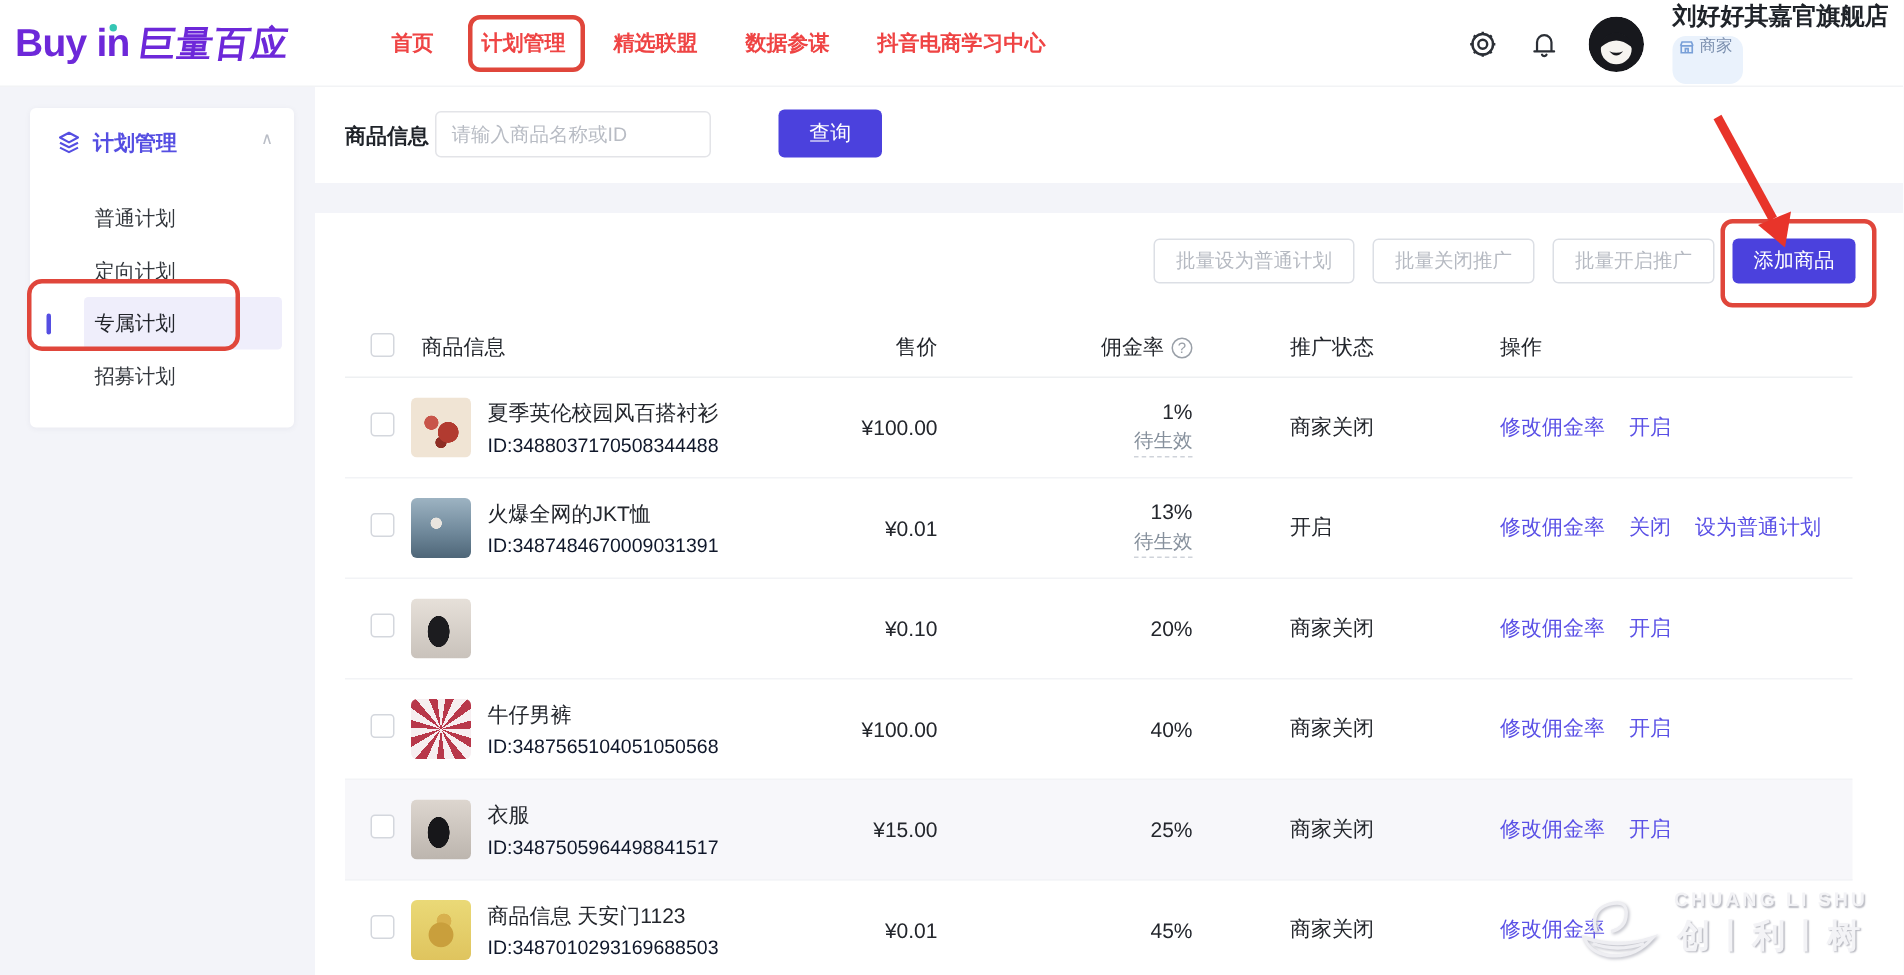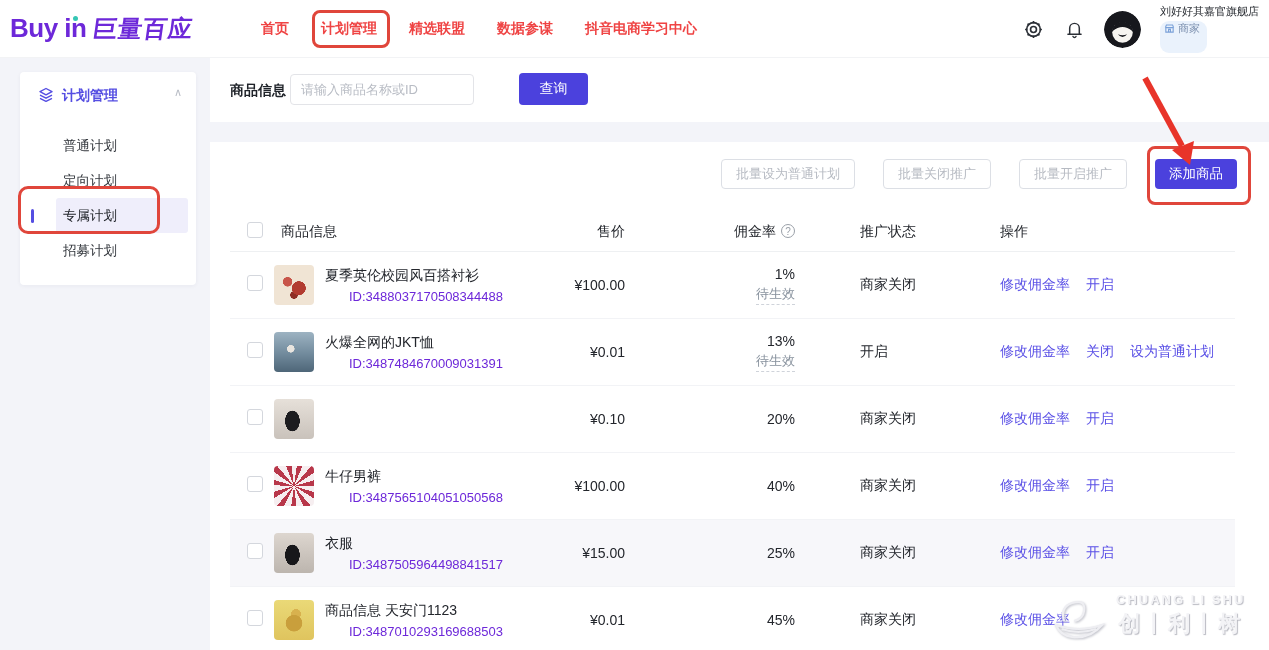--- a/index.html
+++ b/index.html
@@ -15,21 +15,21 @@
   .logo-en { font-size:26px; font-weight:700; letter-spacing:-0.5px; position:relative; }
   .logo-dot { position:absolute; width:5px; height:5px; border-radius:50%; background:#35c6b4;
               left:62.5px; top:3px; }
   .logo-cn { font-size:24px; font-weight:700; transform:skewX(-8deg); letter-spacing:1px; }
   .nav { position:absolute; left:261px; top:0; height:58px; display:flex; align-items:center; gap:32px; }
   .nav-item { font-size:14px; font-weight:600; color:#ef4444; cursor:pointer; white-space:nowrap; }
   .nav-right { position:absolute; right:10px; top:0; height:58px; display:flex; align-items:center; gap:19px; }
   .icon-btn { width:22px; height:22px; display:flex; align-items:center; justify-content:center; }
   .avatar { width:37px; height:37px; border-radius:50%; overflow:hidden; flex:0 0 auto; }
   .userblock { display:flex; flex-direction:column; align-items:flex-start; line-height:1.2; }
-  .username { font-size:11px; font-weight:400; color:#1f2329; white-space:nowrap; }
+  .username { font-size:16px; font-weight:700; color:#1f2329; white-space:nowrap; }
   .userbadge { margin-top:3px; display:inline-flex; align-items:center; gap:3px; background:#eaf2fc;
                border-radius:9px; padding:1px 7px 18px 4px; font-size:11px; color:#7b8fae; }
 
   
   .sidebar { position:absolute; left:20px; top:72px; width:176px; height:213px; background:#fff;
              border-radius:4px; box-shadow:0 1px 4px rgba(40,40,80,.05); z-index:2; }
   .sb-head { position:absolute; left:0; top:0; width:100%; height:46px; }
   .sb-head .layers { position:absolute; left:18px; top:15px; }
   .sb-title { position:absolute; left:42px; top:15px; font-size:14px; font-weight:700; color:#554ee2; }
   .sb-chevron { position:absolute; right:14px; top:14px; font-size:11px; color:#b9bdc6; }
@@ -43,21 +43,21 @@
   .search-card { position:absolute; left:210px; top:58px; width:1059px; height:64px; background:#fff; z-index:1; }
   .search-label { position:absolute; left:20px; top:24px; font-size:14px; font-weight:700; color:#1f2329; }
   .search-input { position:absolute; left:80px; top:16px; width:184px; height:31px; border:1px solid #e3e4e8;
                   border-radius:4px; padding:0 10px; font-size:13px; color:#701a75; outline:none;
                   font-family:inherit; }
   .search-input::placeholder { color:#b8bcc4; }
   .search-btn { position:absolute; left:309px; top:15px; width:69px; height:32px; background:#4b41dd;
                 color:#fff; font-size:14px; border:none; border-radius:4px; cursor:pointer; font-family:inherit; }
 
   .main-card { position:absolute; left:210px; top:142px; width:1059px; height:508px; background:#fff; z-index:1; }
-  .toolbar { position:absolute; right:32px; top:17px; display:flex; gap:28px; }
+  .toolbar { position:absolute; right:32px; top:17px; display:flex; gap:12px; }
   .batch-btn { height:30px; padding:0 14px; background:#fff; border:1px solid #dcdfe5; border-radius:4px;
                color:#b6bac2; font-size:13px; cursor:pointer; white-space:nowrap; font-family:inherit; }
   .add-btn { height:30px; padding:0 14px; background:#4b41dd; border:none; border-radius:4px; color:#fff;
              font-size:13.5px; cursor:pointer; white-space:nowrap; font-family:inherit; }
 
   
   .table { position:absolute; left:20px; top:70px; width:1005px; }
   .thead, .trow { display:grid; grid-template-columns:44px 1fr 110px 170px 203px 235px; align-items:center; }
   .thead { height:40px; border-bottom:1px solid #eef0f2; font-size:14px; color:#23262c; }
   .trow  { height:67px; border-bottom:1px solid #f2f3f6; }
@@ -69,21 +69,21 @@
   .c5 { padding-left:63px; font-size:14px; color:#23262c; white-space:nowrap; }
   .c6 { display:flex; gap:16px; font-size:14px; white-space:nowrap; }
   .checkbox { display:inline-block; width:16px; height:16px; border:1px solid #d4d7dd; border-radius:3px;
               background:#fff; cursor:pointer; }
   .qmark { display:inline-block; width:14px; height:14px; line-height:13px; border:1px solid #9aa0a8;
            border-radius:50%; color:#9aa0a8; font-size:10px; text-align:center; margin-left:5px;
            vertical-align:1px; }
   .prod { display:flex; align-items:center; gap:11px; }
   .thumb { width:40px; height:40px; border-radius:4px; flex:0 0 auto; }
   .pname { font-size:14px; color:#23262c; }
-  .pid { font-size:13px; color:#6d28d9; margin-top:4px;margin-left:24px; }
+  .pid { font-size:13px; color:#0f172a; margin-top:4px; }
   .pending { display:inline-block; font-size:13px; color:#86909c; margin-top:3px;
              border-bottom:1px dashed #cfd3da; padding-bottom:1px; }
   .alink { color:#5a50e6; cursor:pointer; }
 
   
   .t-shirt-red { background:radial-gradient(circle at 62% 58%, #b23b30 20%, rgba(0,0,0,0) 21%),
                  radial-gradient(circle at 34% 42%, #c8554a 13%, rgba(0,0,0,0) 14%),
                  radial-gradient(circle at 50% 75%, #8e2e25 10%, rgba(0,0,0,0) 11%), #f0e4d4; }
   .t-sea-blue  { background:radial-gradient(circle at 42% 42%, #e9e5df 11%, rgba(0,0,0,0) 12%),
                  linear-gradient(180deg,#9db3c2 0%, #718a9c 55%, #4e6678 100%); }

